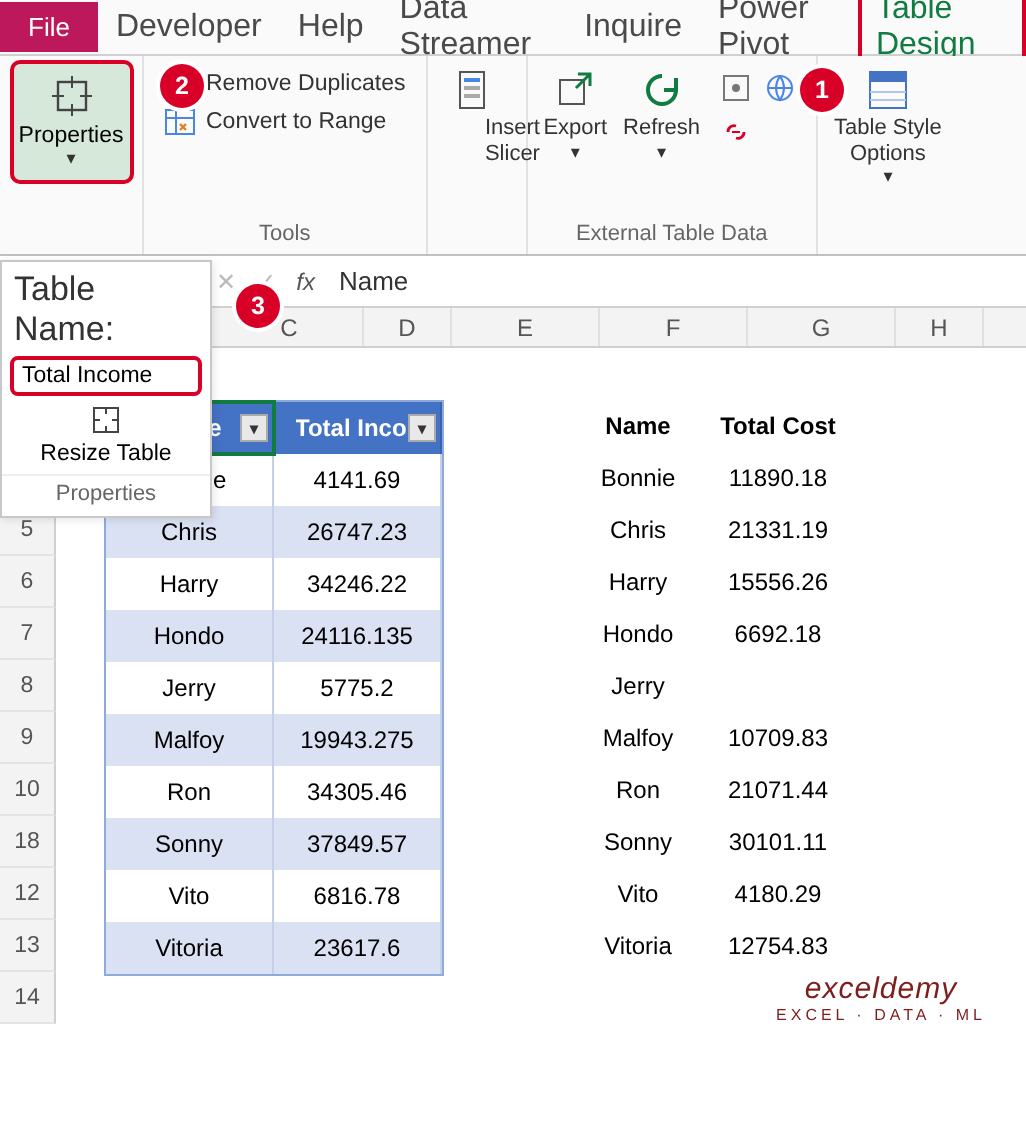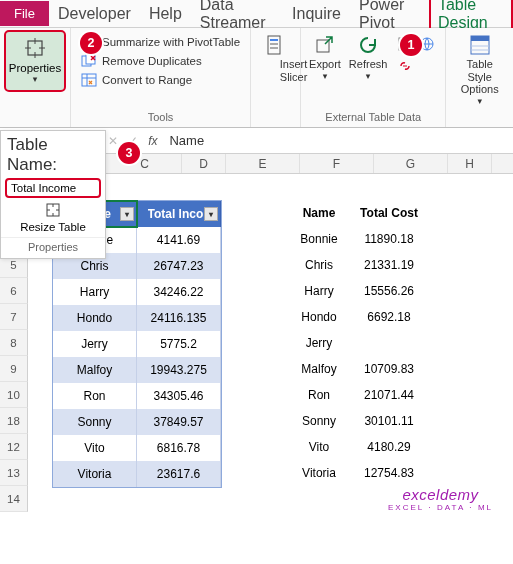--- a/index.html
+++ b/index.html
@@ -65,21 +65,21 @@
 .blue-table .body-row:nth-child(even) { background: #d9e1f2; }
 .blue-table .body-row:nth-child(odd) { background: #fff; }
 .blue-table .body-cell { width: 84px; text-align: center; line-height: 26px; font-size: 12px; border-right: 1px solid #c5d0e8; }
 .blue-table .hdr-cell.sel { outline: 2px solid #107c41; outline-offset: -1px; }
 
 .plain-block { position: absolute; left: 256px; top: 26px; }
 .plain-block .prow { display: flex; height: 26px; }
 .plain-block .pcell { width: 70px; text-align: center; line-height: 26px; font-size: 12px; }
 .plain-block .pcell.hdr { font-weight: 600; }
 
-.watermark { position: absolute; right: 20px; bottom: 52px; color: #a21caf; font-size: 15px; font-style: italic; text-align: center; z-index: 5; letter-spacing: 0.5px; }
+.watermark { position: absolute; right: 20px; bottom: 52px; color: #7f1d1d; font-size: 15px; font-style: italic; text-align: center; z-index: 5; letter-spacing: 0.5px; }
 .watermark .sub { font-size: 8px; letter-spacing: 2px; font-style: normal; }
 
 svg { display: block; }
 </style>
 </head>
 <body>
 
 <div class="ribbon-tabs">
   <div class="file-tab">File</div>
   <div class="tab">Developer</div>
@@ -104,31 +104,20 @@
           </svg>
       </span>
       <span class="lbl">Properties</span>
       <span class="caret">▾</span>
     </div>
     <div class="group-label">&nbsp;</div>
   </div>
 
   <div class="group" style="flex:0 0 auto;">
     <div class="tool-rows">
-      <div class="tool-item">
-        <span class="icon">
-            <svg width="16" height="16">
-              <rect x="1" y="1" width="6" height="6" fill="#4a86e8"></rect>
-              <rect x="9" y="1" width="6" height="6" fill="#ccc"></rect>
-              <rect x="1" y="9" width="6" height="6" fill="#ccc"></rect>
-              <rect x="9" y="9" width="6" height="6" fill="#4a86e8"></rect>
-            </svg>
-          </span>
-        <span>Summarize with PivotTable</span>
-      </div>
       <div class="tool-item">
         <span class="icon">
             <svg width="16" height="16">
               <rect x="1" y="3" width="9" height="10" fill="none" stroke="#4a86e8"></rect>
               <rect x="5" y="1" width="9" height="10" fill="#fff" stroke="#4a86e8"></rect>
               <line x1="10" y1="3" x2="14" y2="7" stroke="#d80026" stroke-width="1.4"></line>
               <line x1="14" y1="3" x2="10" y2="7" stroke="#d80026" stroke-width="1.4"></line>
             </svg>
           </span>
         <span>Remove Duplicates</span>

